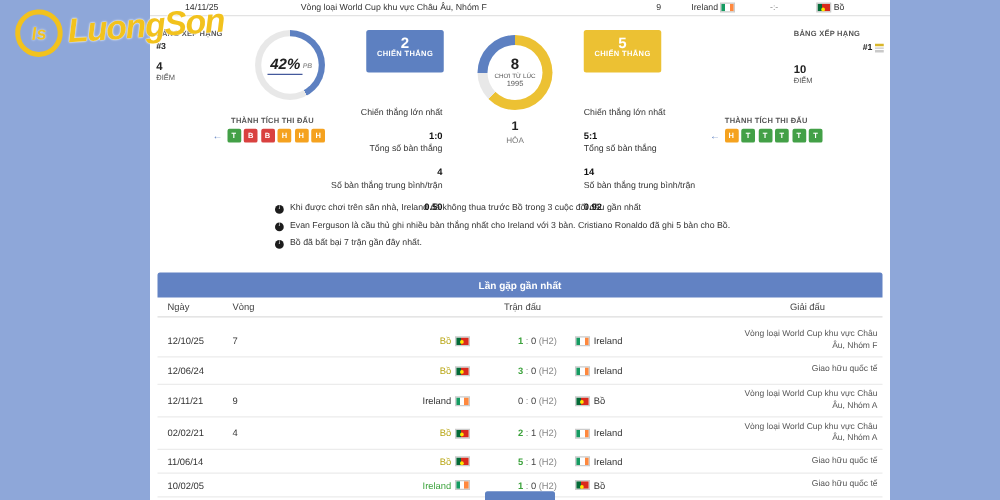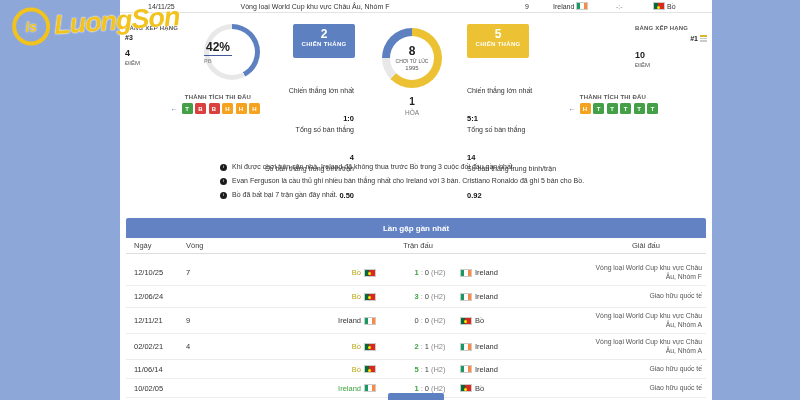--- a/index.html
+++ b/index.html
@@ -32,21 +32,21 @@
   .rankblock.right .rank-pos { justify-content:flex-end; }
   .rank-points { font-size:9px; font-weight:bold; color:#222; margin-top:7px; }
   .rank-points-label { margin-top:2px; }
   .standings-icon { display:inline-block; width:7px; }
   .standings-icon i { display:block; height:1.5px; margin:1px 0; background:#d9b62a; }
   .standings-icon i:nth-child(2){ background:#c9c9c9; } .standings-icon i:nth-child(3){ background:#c9c9c9; }
 
   
   .gauge { position:absolute; border-radius:50%; }
   .gauge::before { content:""; position:absolute; left:5px; top:5px; right:5px; bottom:5px; background:#fff; border-radius:50%; }
-  .gauge .g-in { position:absolute; inset:0; display:flex; flex-direction:column; align-items:flex-start; justify-content:center; z-index:2; }
+  .gauge .g-in { position:absolute; inset:0; display:flex; flex-direction:row; align-items:center; justify-content:center; z-index:2;font-style:italic; }
   .g-pct { font-size:12px; font-weight:bold; color:#222; padding:0 2px 1px; }
   .gauge.home .g-pct { border-bottom:1.5px solid #44599c; }
   .gauge.away .g-pct { border-bottom:1.5px solid #d9a520; }
   .g-cap { font-size:5.5px; color:#999; margin-top:1.5px; font-weight:bold; }
   .gauge.home { left:84px; top:24px; width:56px; height:56px; }
   .gauge.away { left:446px; top:27px; width:54px; height:54px; }
 
   .donut { position:absolute; left:262px; top:28px; width:60px; height:60px; border-radius:50%; }
   .donut::before { content:""; position:absolute; left:8px; top:8px; right:8px; bottom:8px; background:#fff; border-radius:50%; }
   .donut .g-in { position:absolute; inset:0; display:flex; flex-direction:column; align-items:center; justify-content:center; z-index:2; }
@@ -62,21 +62,21 @@
   .winsbox.home { left:173px; background:#5d80c1; }
   .winsbox.away { left:347px; background:#ecc133; }
   .wb-num { font-size:12px; font-weight:bold; line-height:1.1; }
   .wb-label { font-size:6px; font-weight:bold; letter-spacing:.3px; }
 
   
   .stats { position:absolute; top:84px; width:118px; font-size:7px; color:#333; }
   .stats.home { left:116px; text-align:right; }
   .stats.away { left:347px; text-align:left; }
   .stat-label { margin-top:3px; line-height:1.25; }
-  .stat-value { font-weight:bold; color:#111; font-size:7.5px; margin-top:18px; }
+  .stat-value { font-weight:bold; color:#111; font-size:7.5px; margin-top:8px; }
 
   
   .form-label { position:absolute; top:94px; width:130px; text-align:center; font-size:6px; font-weight:bold; color:#555; letter-spacing:.2px; }
   .form-label.home { left:33px; } .form-label.away { left:428px; }
   .formrow { position:absolute; top:103px; display:flex; align-items:center; gap:2.5px; }
   .formrow.home { left:50px; } .formrow.away { left:448px; }
   .form-arrow { color:#5d80c1; font-size:8px; line-height:1; margin-right:1px; }
   .fbox { width:11px; height:11px; border-radius:1.5px; color:#fff; font-size:6px; font-weight:bold; display:flex; align-items:center; justify-content:center; }
   .f-t { background:#43a047; } .f-b { background:#d9413f; } .f-h { background:#f5a21f; }
 

